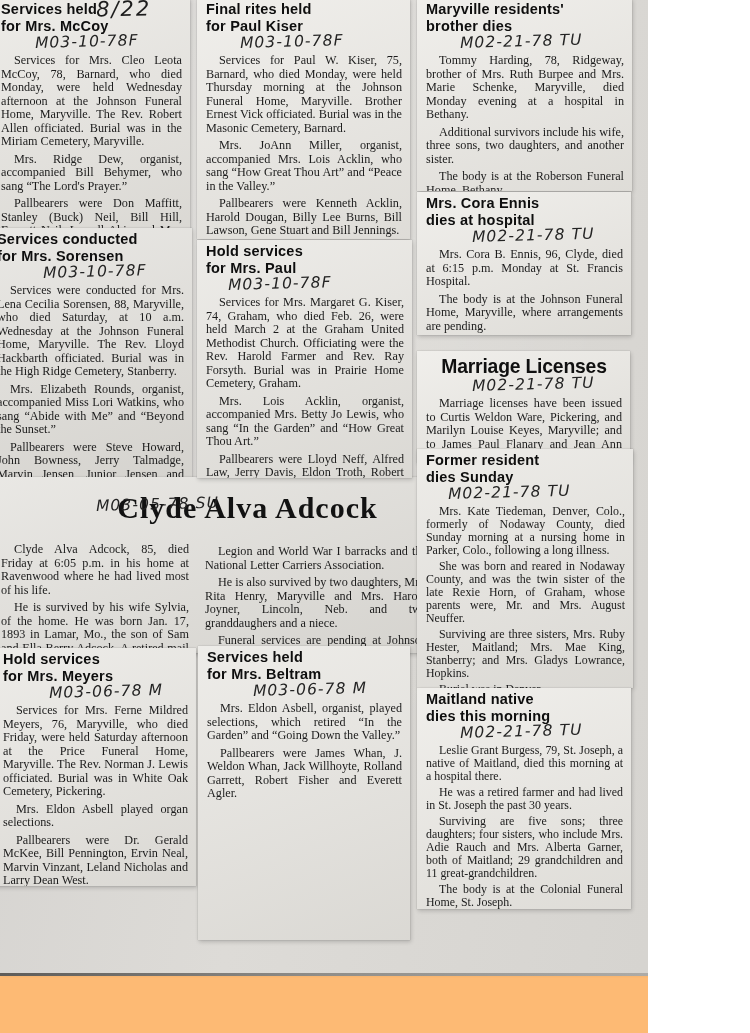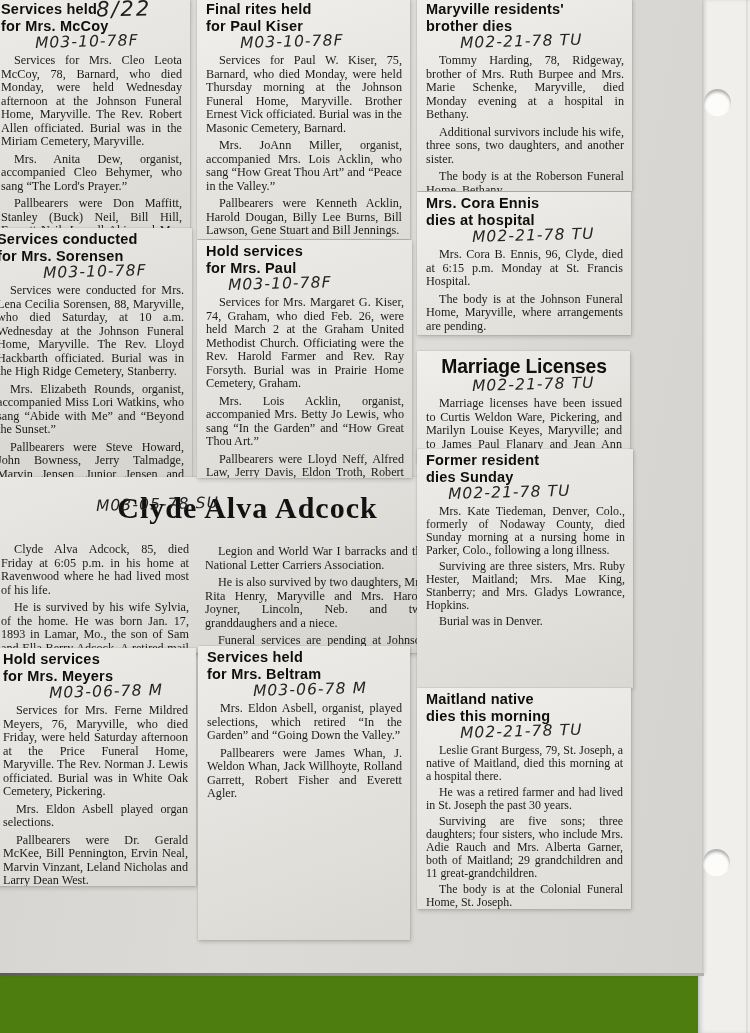--- a/index.html
+++ b/index.html
@@ -1,20 +1,20 @@
 <!DOCTYPE html>
 <html><head>
 <meta charset="utf-8">
 <style>
   html,body{margin:0;padding:0;}
   #canvas{
     position:relative;
-    width:750px;height:1033px;
+    width:648px;height:1033px;
     overflow:hidden;
-    background:#4d7c0f;
+    background:#fdba74;
     font-family:"Liberation Serif",serif;
   }
   
   #next-page{
     position:absolute;left:698px;top:0;width:52px;height:1033px;
     background:#f0efec;
     box-shadow:inset 4px 0 5px -2px rgba(0,0,0,0.22);
   }
   #right-edge-line{
     position:absolute;left:746px;top:0;width:2px;height:1033px;
@@ -129,21 +129,21 @@
   <div id="page-note">8/22</div>
 
   <article class="clip shade-a" id="clip-mccoy">
     <h2 class="clip-head">
       <span>Services held</span>
       <span>for Mrs. McCoy</span>
     </h2>
     <div class="hw hw-indent-md">M03-10-78F</div>
     <div class="clip-body">
       <p>Services for Mrs. Cleo Leota McCoy, 78, Barnard, who died Monday, were held Wednesday afternoon at the Johnson Funeral Home, Maryville. The Rev. Robert Allen officiated. Burial was in the Miriam Cemetery, Maryville.</p>
-      <p>Mrs. Anita Dew, organist, accompanied Cleo Behymer, who sang “The Lord's Prayer.”</p>
+      <p>Mrs. Ridge Dew, organist, accompanied Bill Behymer, who sang “The Lord's Prayer.”</p>
       <p>Pallbearers were Don Maffitt, Stanley (Buck) Neil, Bill Hill, Everett Neil, Lowell Akin and Max Akin.</p>
     </div>
   </article>
 
   <article class="clip shade-b" id="clip-sorensen">
     <h2 class="clip-head">
       <span>Services conducted</span>
       <span>for Mrs. Sorensen</span>
     </h2>
     <div class="hw hw-indent-lg">M03-10-78F</div>
@@ -255,20 +255,21 @@
   </article>
 
   <article class="clip shade-a tight" id="clip-tiedeman">
     <h2 class="clip-head">
       <span>Former resident</span>
       <span>dies Sunday</span>
     </h2>
     <div class="hw hw-indent-sm">M02-21-78 TU</div>
     <div class="clip-body">
       <p>Mrs. Kate Tiedeman, Denver, Colo., formerly of Nodaway County, died Sunday morning at a nursing home in Parker, Colo., following a long illness.</p>
+      <p>She was born and reared in Nodaway County, and was the twin sister of the late Rexie Horn, of Graham, whose parents were, Mr. and Mrs. August Neuffer.</p>
       <p>Surviving are three sisters, Mrs. Ruby Hester, Maitland; Mrs. Mae King, Stanberry; and Mrs. Gladys Lowrance, Hopkins.</p>
       <p>Burial was in Denver.</p>
     </div>
   </article>
 
   <article class="clip shade-c tight" id="clip-burgess">
     <h2 class="clip-head">
       <span>Maitland native</span>
       <span>dies this morning</span>
     </h2>

